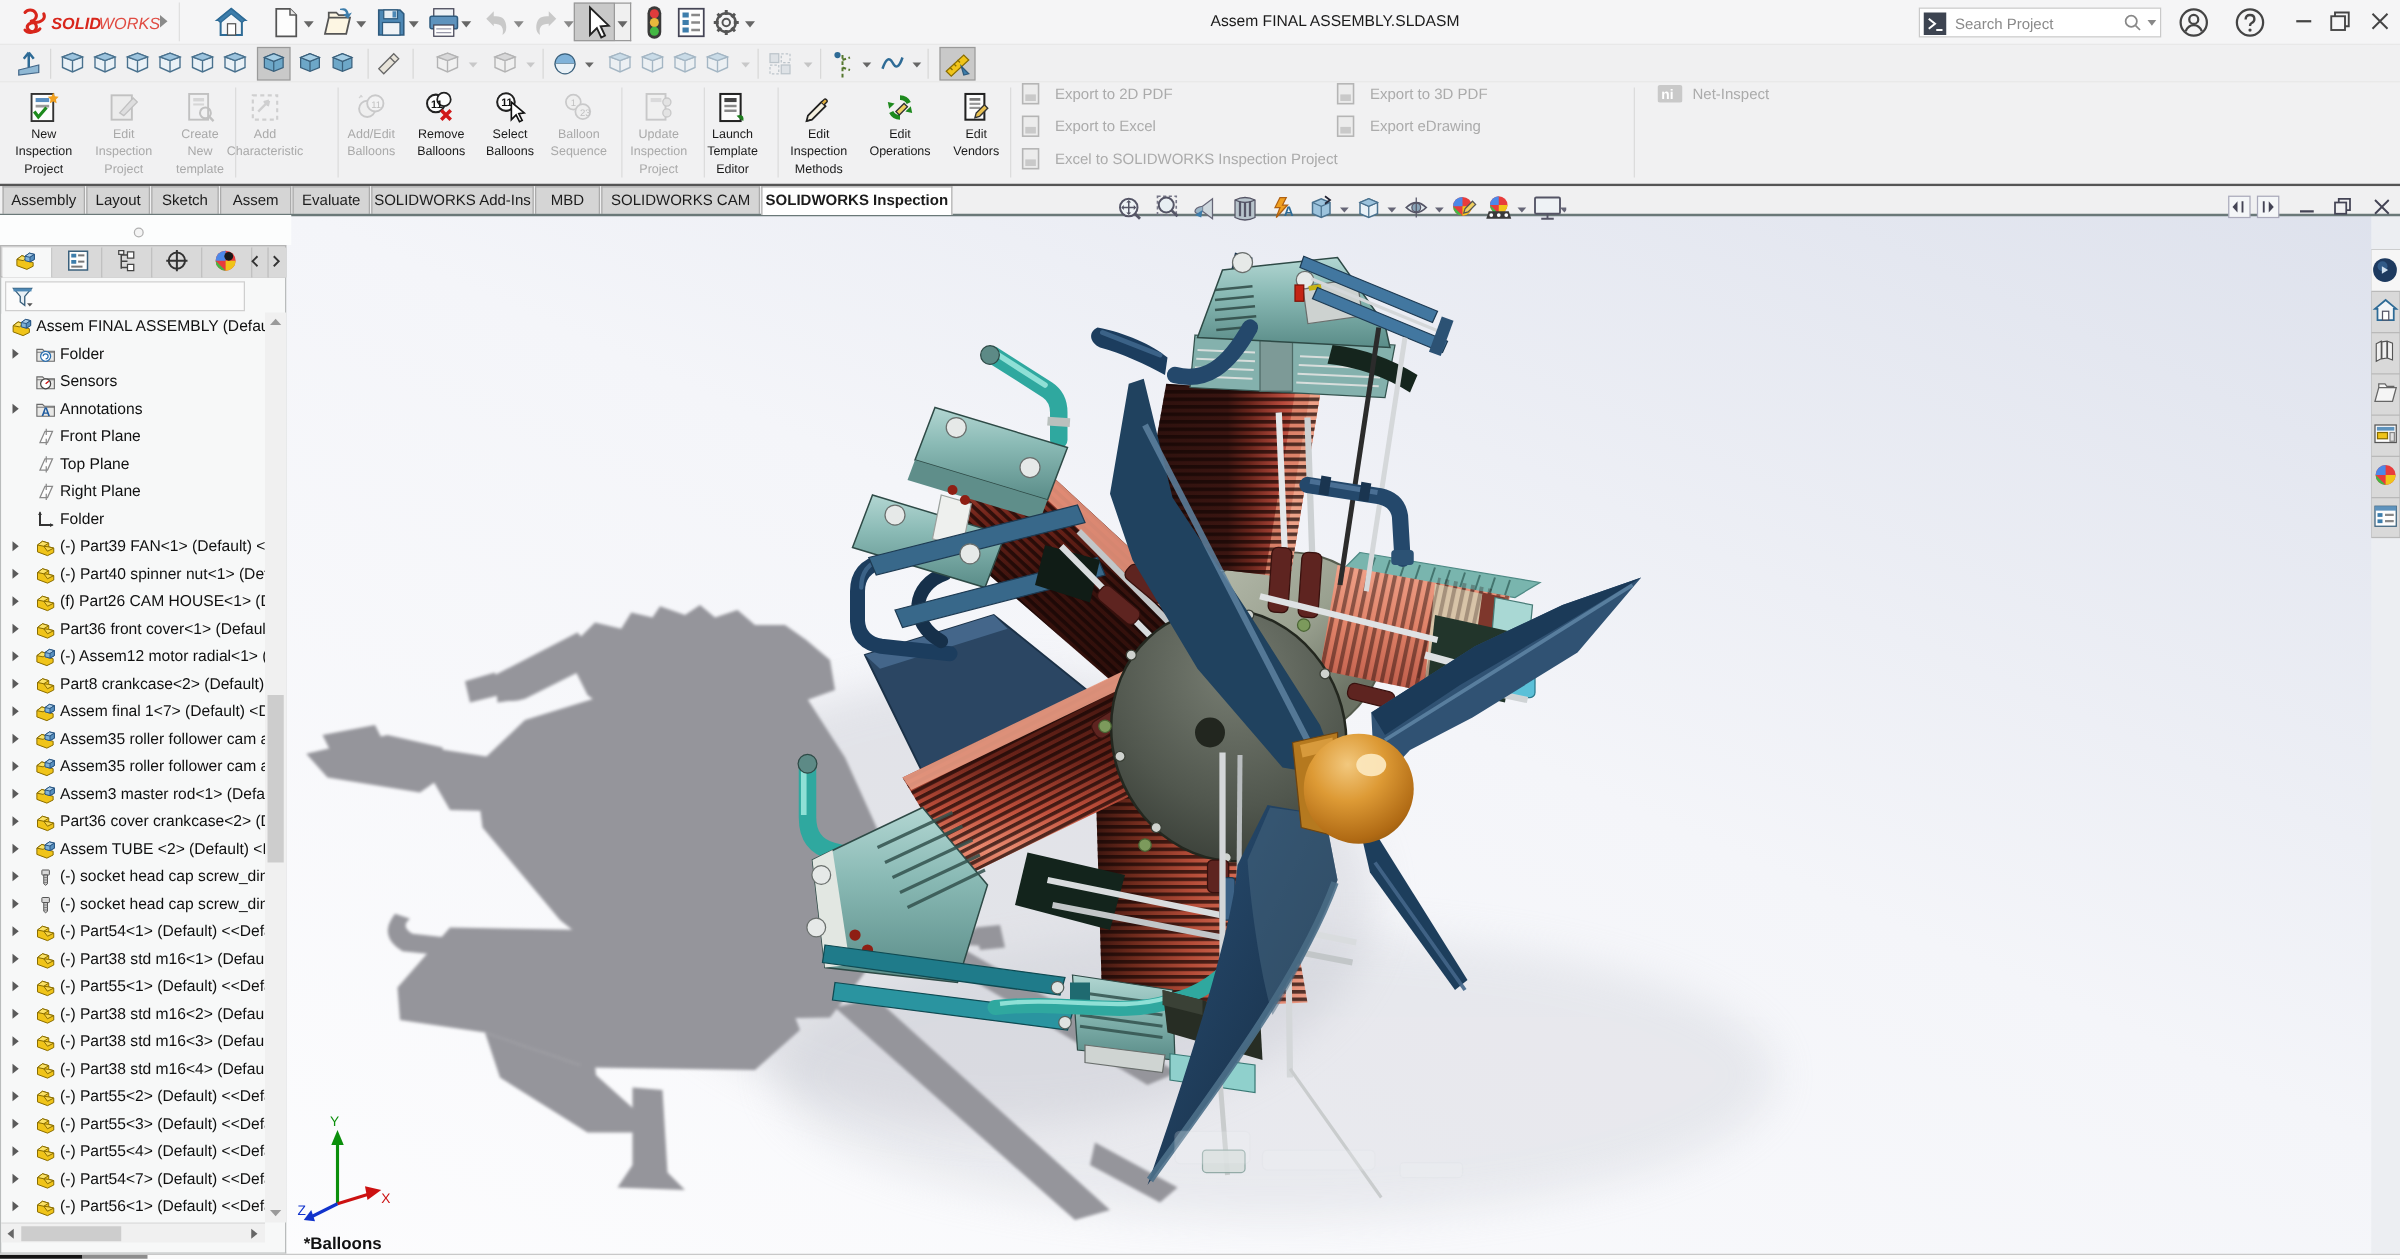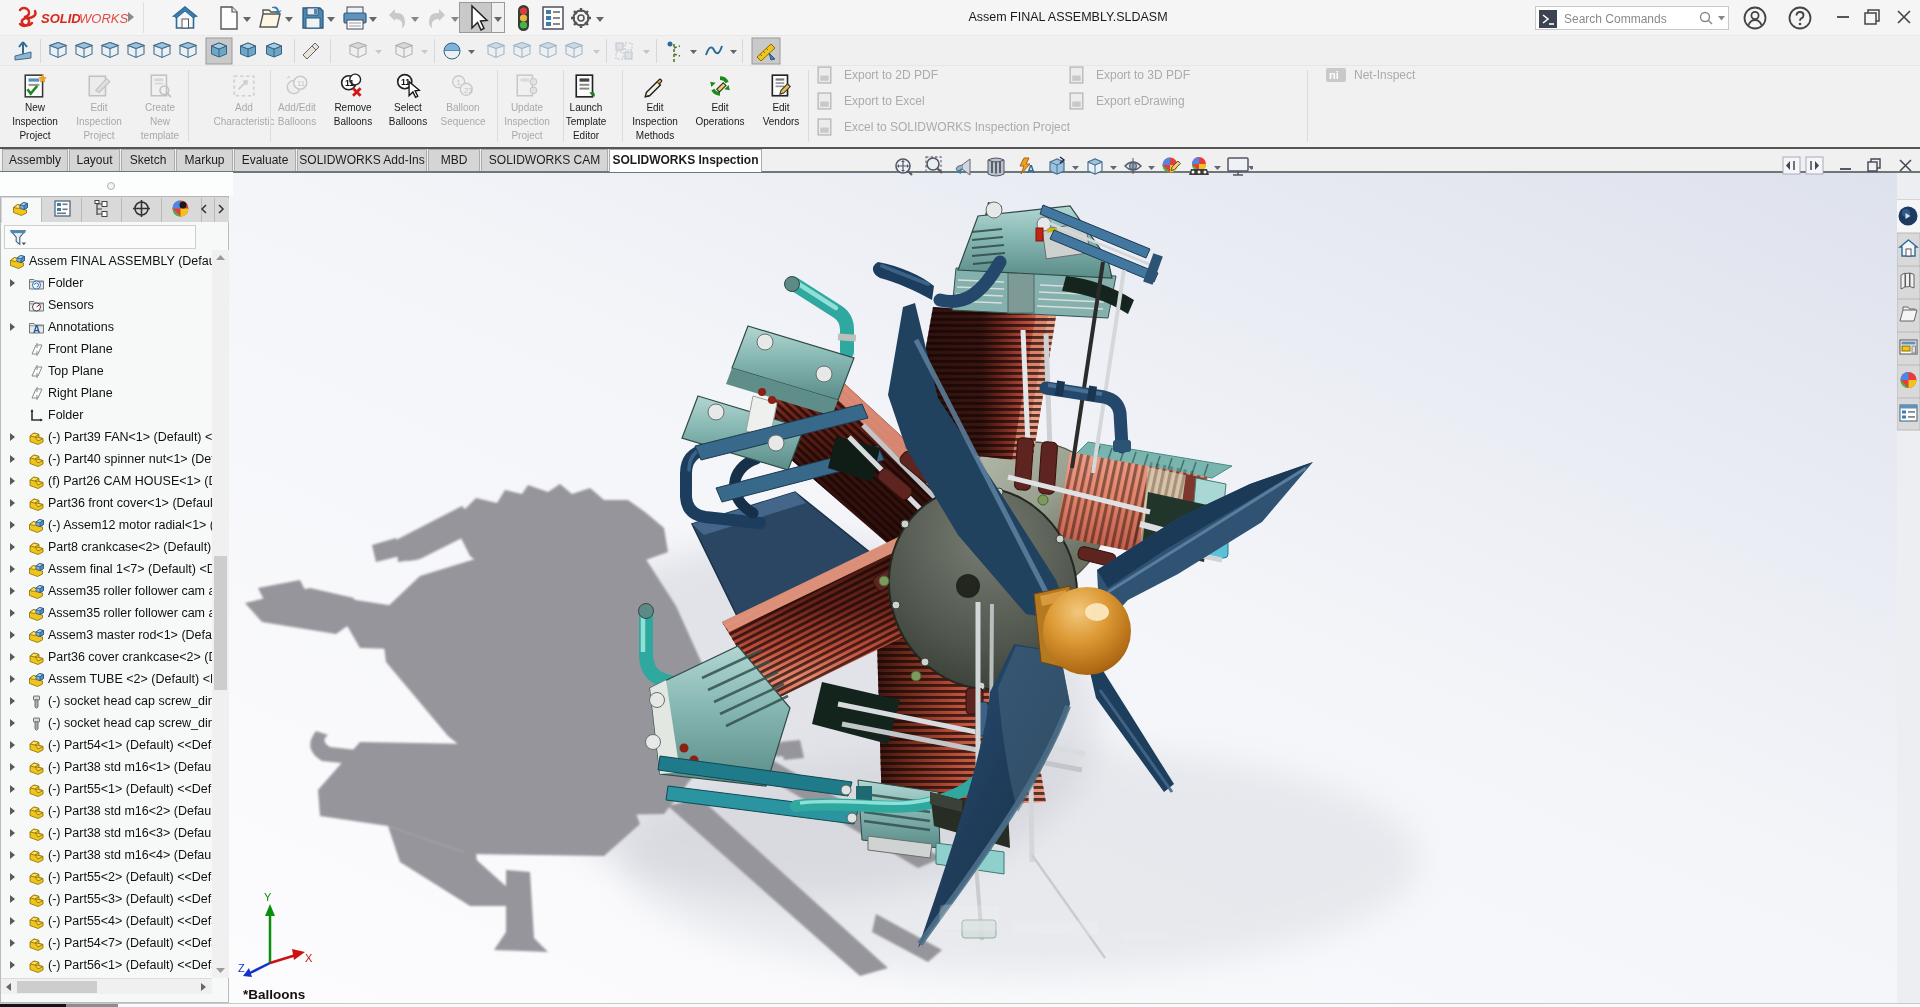--- a/index.html
+++ b/index.html
@@ -611,21 +611,21 @@
         <path d="M6 3 L6 0 L17 0 L17 11 L14 11" fill="none" stroke="#444" stroke-width="1.5"></path>
       </g>
     <path d="M1898 11 l12 12 M1910 11 l-12 12" stroke="#444" stroke-width="1.6"></path>
 
   </svg>
   <div id="searchbox">
       <div class="si"><svg width="18" height="18">
           <path d="M4 5 l5 4 -5 4" stroke="#fff" stroke-width="1.6" fill="none"></path>
           <path d="M10 14 h5" stroke="#fff" stroke-width="1.6"></path>
         </svg></div>
-      <div class="st">Search Commands</div>
+      <div class="st">Search Project</div>
       <svg class="abs" style="left:162px;top:3px" width="30" height="18">
         <circle cx="7" cy="7" r="4.5" fill="none" stroke="#888" stroke-width="1.4"></circle>
         <path d="M10.5 10.5 l3.5 3.5" stroke="#888" stroke-width="1.4"></path>
         <path d="M20 6 l7 0 -3.5 4.5 Z" fill="#888"></path>
       </svg>
     </div>
 </div>
 
 <div id="toolbar2">
   <svg class="abs" style="left:0;top:0" width="1920" height="30" viewBox="0 0 1920 30">
@@ -719,21 +719,21 @@
 <div class="rbtn dis" style="left:132px;width:56px">
       <div class="ric"><svg width="26" height="26" viewBox="0 0 24 24" style="filter:grayscale(1);opacity:.55">
           <rect x="4" y="2" width="14" height="19" fill="#f2f2f2" stroke="#9a9a9a" stroke-width="1.4"></rect>
           <rect x="7" y="5" width="8" height="2.5" fill="#c0c0c0"></rect>
           <rect x="7" y="9" width="8" height="1.5" fill="#c0c0c0"></rect>
           <circle cx="16" cy="16" r="4" fill="none" stroke="#9a9a9a" stroke-width="1.5"></circle>
           <path d="M19 19 l3 3" stroke="#9a9a9a" stroke-width="1.8"></path>
         </svg></div>
       <div class="rtx">Create<br>New<br>template</div>
     </div>
-<div class="rbtn dis" style="left:206px;width:76px">
+<div class="rbtn dis" style="left:174px;width:76px">
       <div class="ric"><svg width="26" height="26" viewBox="0 0 24 24" style="filter:grayscale(1);opacity:.55">
           <rect x="3" y="3" width="18" height="18" fill="none" stroke="#b5b5b5" stroke-width="1.6" stroke-dasharray="3 2.5"></rect>
           <path d="M7 15 L15 7 M15 7 l-1 4 M15 7 l-4 1" stroke="#b5b5b5" stroke-width="1.8" fill="none"></path>
         </svg></div>
       <div class="rtx">Add<br>Characteristic</div>
     </div>
 <div class="rbtn dis" style="left:269px;width:56px">
       <div class="ric"><svg width="26" height="26" viewBox="0 0 24 24" style="filter:grayscale(1);opacity:.55">
           <circle cx="9" cy="13" r="6" fill="#eee" stroke="#aaa" stroke-width="1.4"></circle>
           <circle cx="15" cy="9" r="6" fill="#f4f4f4" stroke="#aaa" stroke-width="1.4"></circle>
@@ -862,21 +862,21 @@
         <text x="3" y="13" font-size="11" font-weight="bold" fill="#fff">ni</text>
       </svg>
       <span class="ret">Net-Inspect</span>
     </div>
   </div>
 
 <div id="tabrow">
   <div class="tab" style="left:2px;width:66px">Assembly</div>
   <div class="tab" style="left:69px;width:51px">Layout</div>
   <div class="tab" style="left:121px;width:54px">Sketch</div>
-  <div class="tab" style="left:176px;width:57px">Markup</div>
+  <div class="tab" style="left:176px;width:57px">Assem</div>
   <div class="tab" style="left:234px;width:62px">Evaluate</div>
   <div class="tab" style="left:297px;width:130px">SOLIDWORKS Add-Ins</div>
   <div class="tab" style="left:428px;width:52px">MBD</div>
   <div class="tab" style="left:481px;width:127px">SOLIDWORKS CAM</div>
   <div class="tab active" style="left:609px;width:153px">SOLIDWORKS Inspection</div>
 </div>
 <div id="tabline"></div>
 
 <div id="leftpanel">
   <div class="abs" style="left:0;top:0;width:233px;height:24px;background:#fcfdfd"></div>

